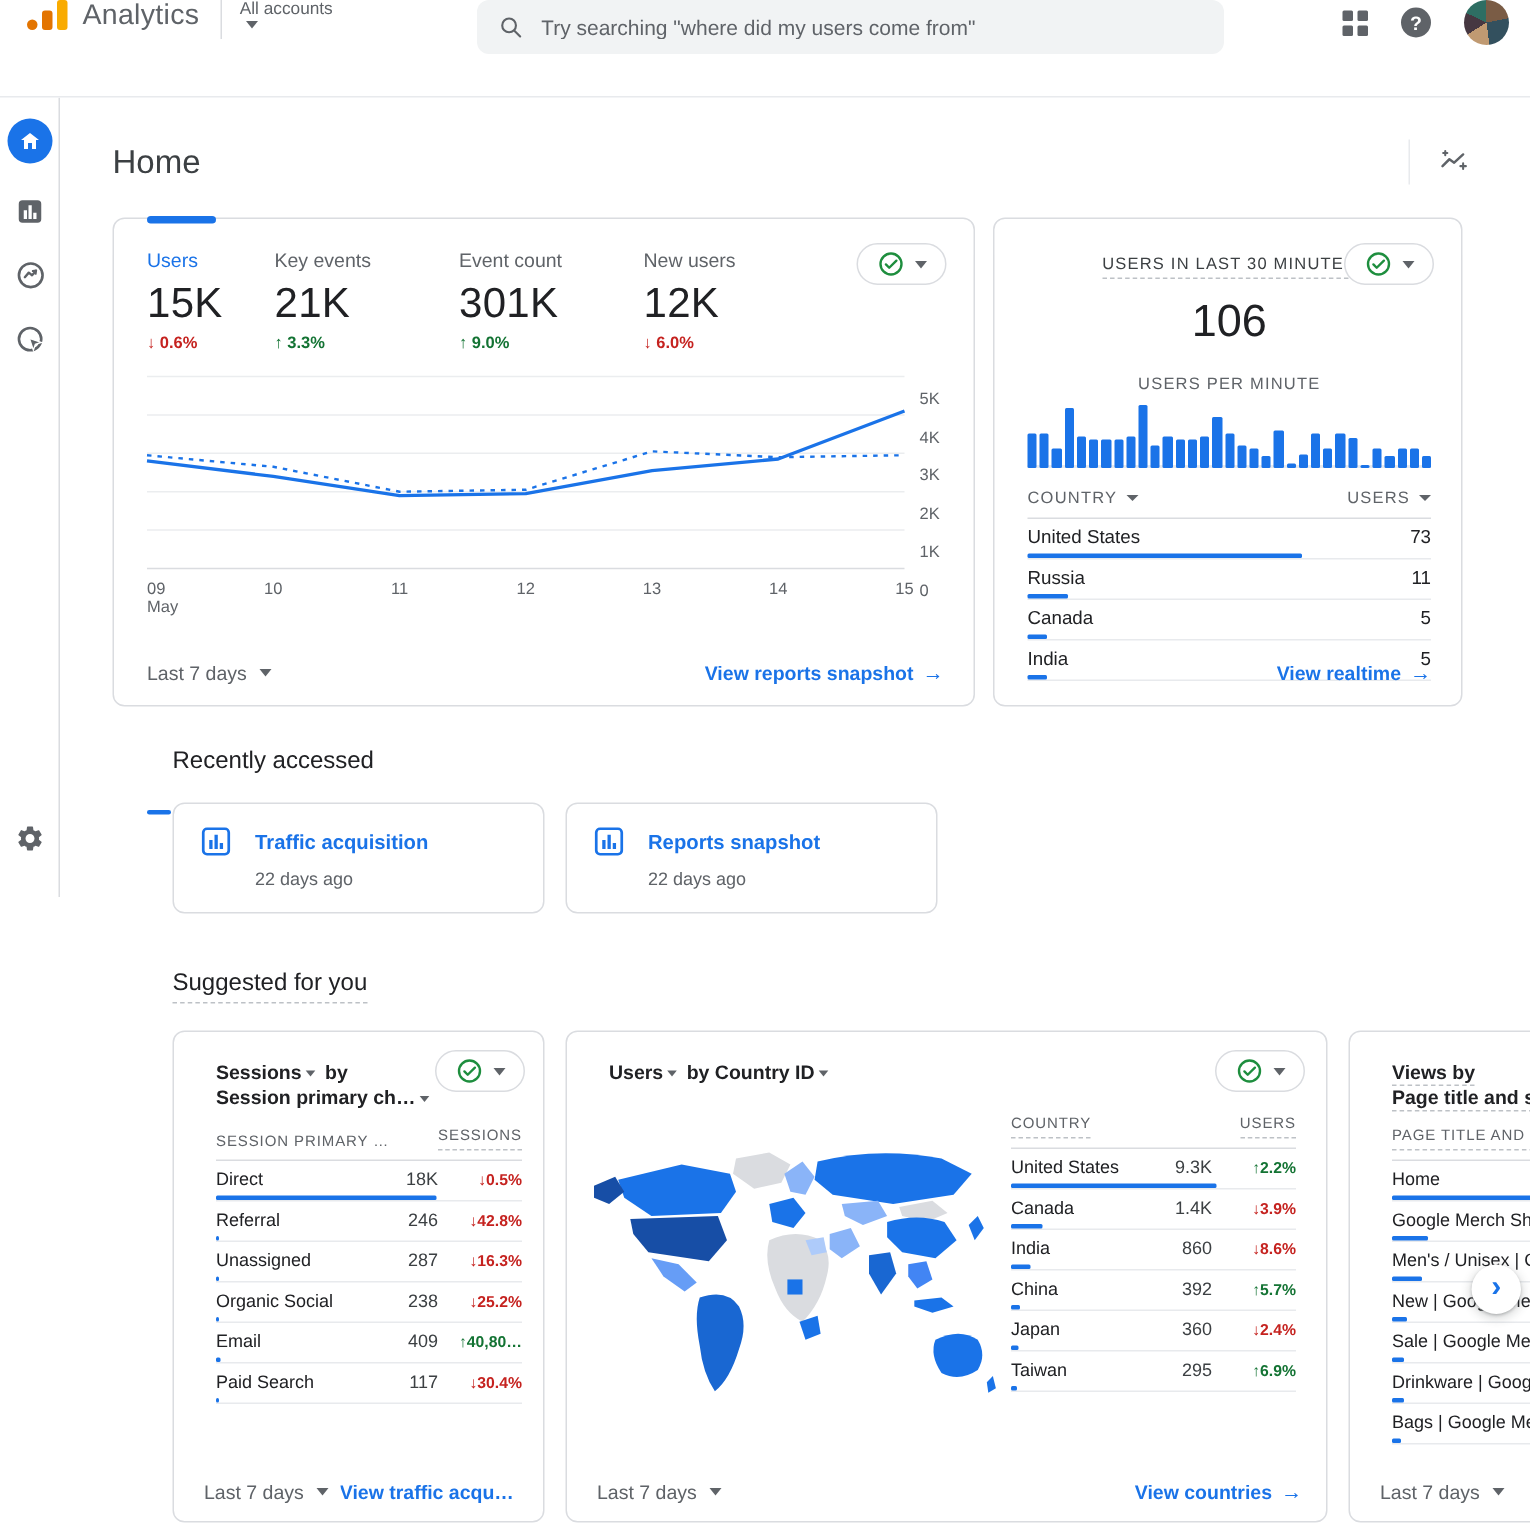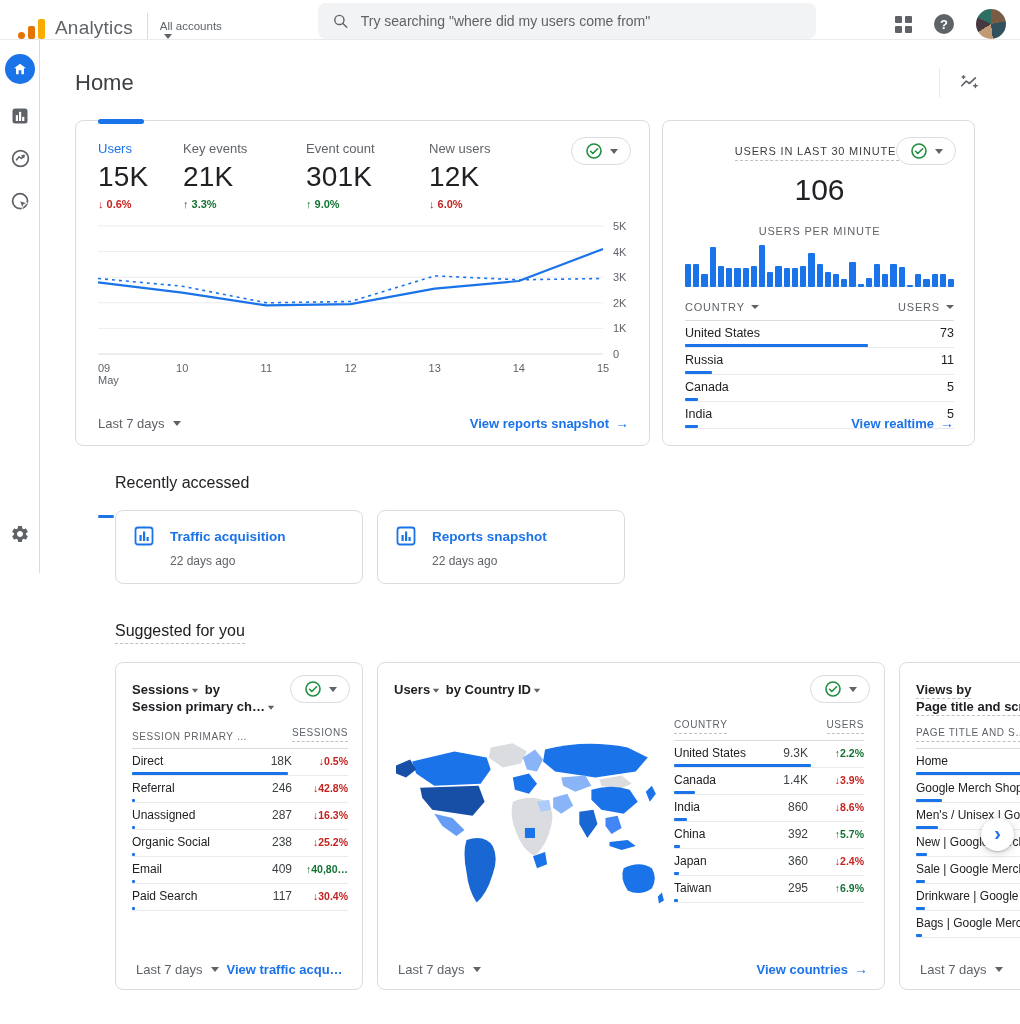--- a/index.html
+++ b/index.html
@@ -1,20 +1,20 @@
 <!DOCTYPE html>
 <html><head>
 <meta charset="utf-8">
 <style>
   * { box-sizing: border-box; margin: 0; padding: 0; }
   html, body { width: 1020px; height: 1024px; overflow: hidden; background: #fff;
     font-family: "Liberation Sans", "DejaVu Sans", sans-serif; color: #202124; }
 
   
-  .topbar { height: 40px; display: flex; align-items: flex-end; padding: 0 14px 0 10px;
+  .topbar { height: 65px; display: flex; align-items: flex-start; padding: 0 14px 0 10px;
     border-bottom: 1px solid #e8eaed; position: relative; z-index: 5; background:#fff; }
   .logo-wrap { display: flex; align-items: flex-end; gap: 3px; margin: 0 10px 0 8px; height: 20px; }
   .logo-dot { width: 7px; height: 7px; border-radius: 50%; background: #e37400; }
   .logo-bar-mid { width: 7px; height: 13px; border-radius: 2px; background: #e37400; }
   .logo-bar-tall { width: 7px; height: 20px; border-radius: 2px; background: #f9ab00; }
   .brand { font-size: 19px; color: #5f6368; letter-spacing: .2px; margin-right: 14px; }
   .tb-divider { width: 1px; height: 26px; background: #dadce0; margin-right: 12px; }
   .account-sel { display: flex; flex-direction: column; align-items: flex-start; gap: 2px; cursor: pointer; }
   .account-sel .lbl { font-size: 11.5px; color: #5f6368; }
   .tri { width: 0; height: 0; border-left: 4px solid transparent; border-right: 4px solid transparent;
@@ -73,21 +73,21 @@
   .metric .m-delta { font-size: 11px; font-weight: 600; margin-top: 5px; }
   .delta-up { color: #137333; }
   .delta-down { color: #c5221f; }
   .metric:nth-child(1) { width: 85px; }
   .metric:nth-child(2) { width: 123px; }
   .metric:nth-child(3) { width: 123px; }
 
   .ov-chart { position: relative; margin: 12px 0 0 22px; width: 545px; height: 168px; }
   .ov-plot { position: absolute; left: 0; top: 0; width: 505px; height: 134px; }
   .ov-plot svg { overflow: visible; }
-  .ov-ylab span { position: absolute; left: 515px; font-size: 11px; color: #5f6368; }
+  .ov-ylab span { position: absolute; left: 515px; font-size: 11px; color: #5f6368; margin-top: 15px; }
   .ov-xlab { position: absolute; left: 0; top: 140px; width: 505px; height: 28px; }
   .ov-xlab .xl { position: absolute; font-size: 11px; color: #5f6368; }
   .ov-xlab .xl i { display: block; font-style: normal; }
   .legend { position: absolute; left: 22px; top: 388px; display: flex; gap: 20px; align-items: center; }
   .leg-item { display: flex; align-items: center; gap: 7px; font-size: 12px; color: #3c4043; }
   .leg-solid { width: 16px; height: 3px; background: #1a73e8; border-radius: 2px; }
   .leg-dash { display: flex; gap: 3px; }
   .leg-dash i { width: 6px; height: 3px; background: #1a73e8; border-radius: 1px; }
   .ov-footer { position: absolute; left: 22px; right: 20px; bottom: 14px; display: flex;
     justify-content: space-between; align-items: center; }
@@ -115,21 +115,21 @@
   .sec-title { font-size: 16px; color: #202124; font-weight: 500; margin: 28px 0 0 75px; width: fit-content; }
   .recent-row { display: flex; gap: 14px; margin: 18px 0 0 75px; }
   .recent-card { width: 248px; height: 74px; padding: 13px 16px; cursor: pointer; }
   .rc-line { display: flex; align-items: center; gap: 14px; }
   .rc-title { color: #1a73e8; font-size: 13.5px; font-weight: 600; }
   .rc-time { font-size: 12px; color: #5f6368; margin: 6px 0 0 38px; }
 
   
   .sugg-title { margin-top: 38px; }
   .carousel { display: flex; gap: 14px; margin: 18px 0 0 75px; }
-  .sg-card { height: 328px; flex: 0 0 auto; padding: 18px 14px 0 16px; }
+  .sg-card { height: 328px; flex: 0 0 auto; padding: 18px 14px 0 28px; }
   .sg-a, .sg-c { width: 248px; }
   .sg-b { width: 508px; }
   .sg-title { font-size: 13px; font-weight: 600; color: #202124; line-height: 17px; max-width: 150px; }
   .sg-title .tri { border-top-color: #5f6368; margin: 0 2px; transform: translateY(-1px); scale: .8; }
   .sel-dash { border-bottom: 1px dashed #bdc1c6; padding-bottom: 1px; }
   .sg-thead { display: flex; justify-content: space-between; align-items: flex-end; margin-top: 12px;
     padding-bottom: 6px; border-bottom: 1px solid #dadce0; }
   .sg-thead .h { font-size: 10px; letter-spacing: .6px; color: #5f6368; font-weight: 500; }
   .sg-row { border-bottom: 1px solid #e8eaed; padding-top: 5px; }
   .sg-row .l1 { display: flex; font-size: 12px; color: #202124; align-items: baseline; }

